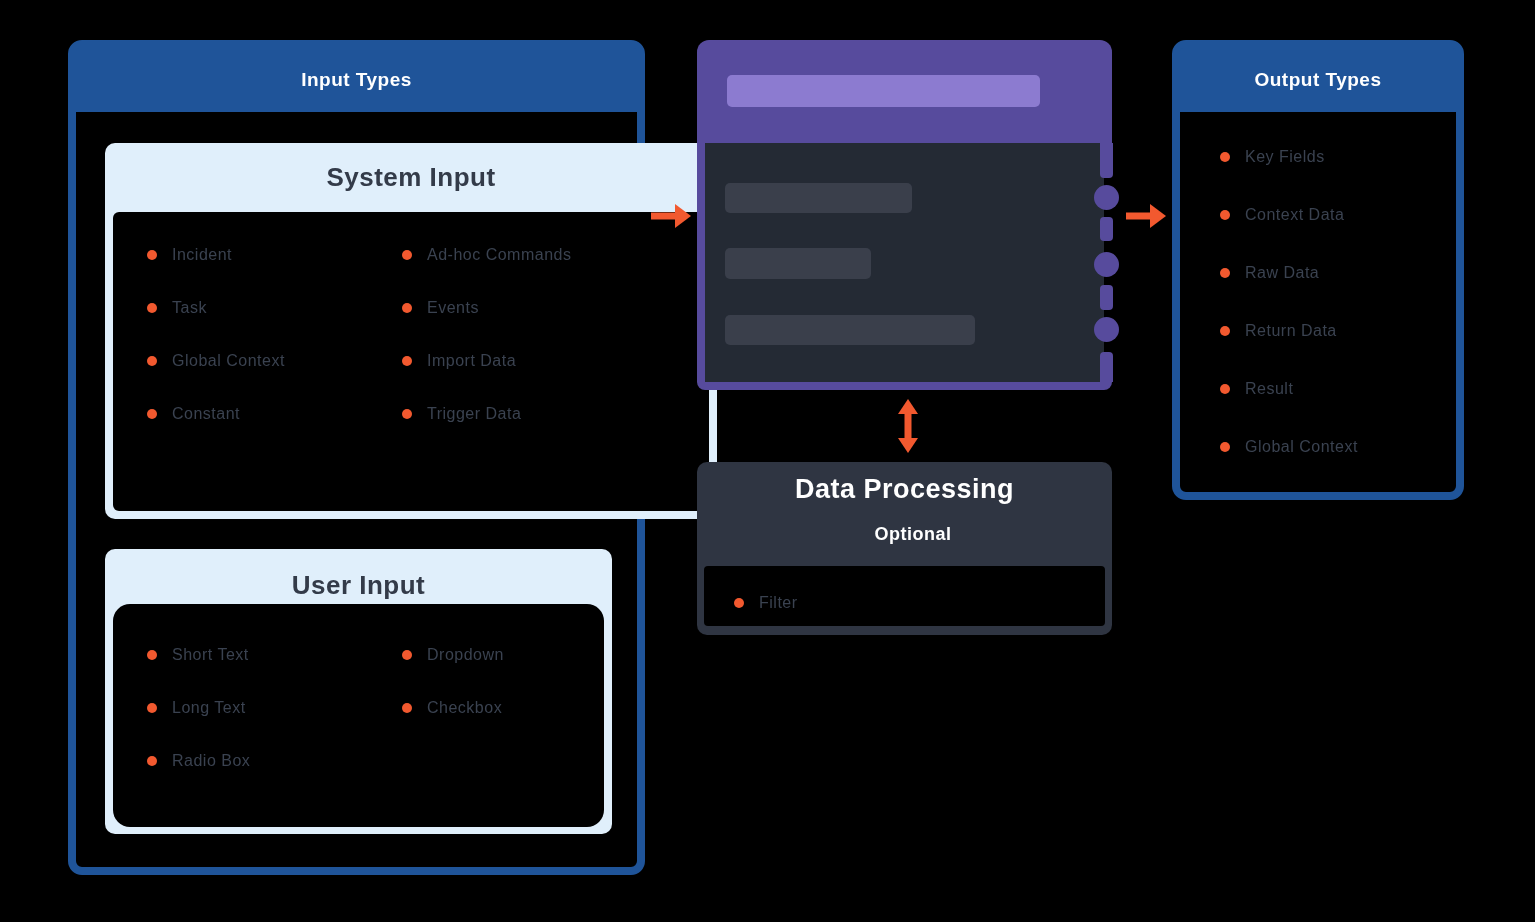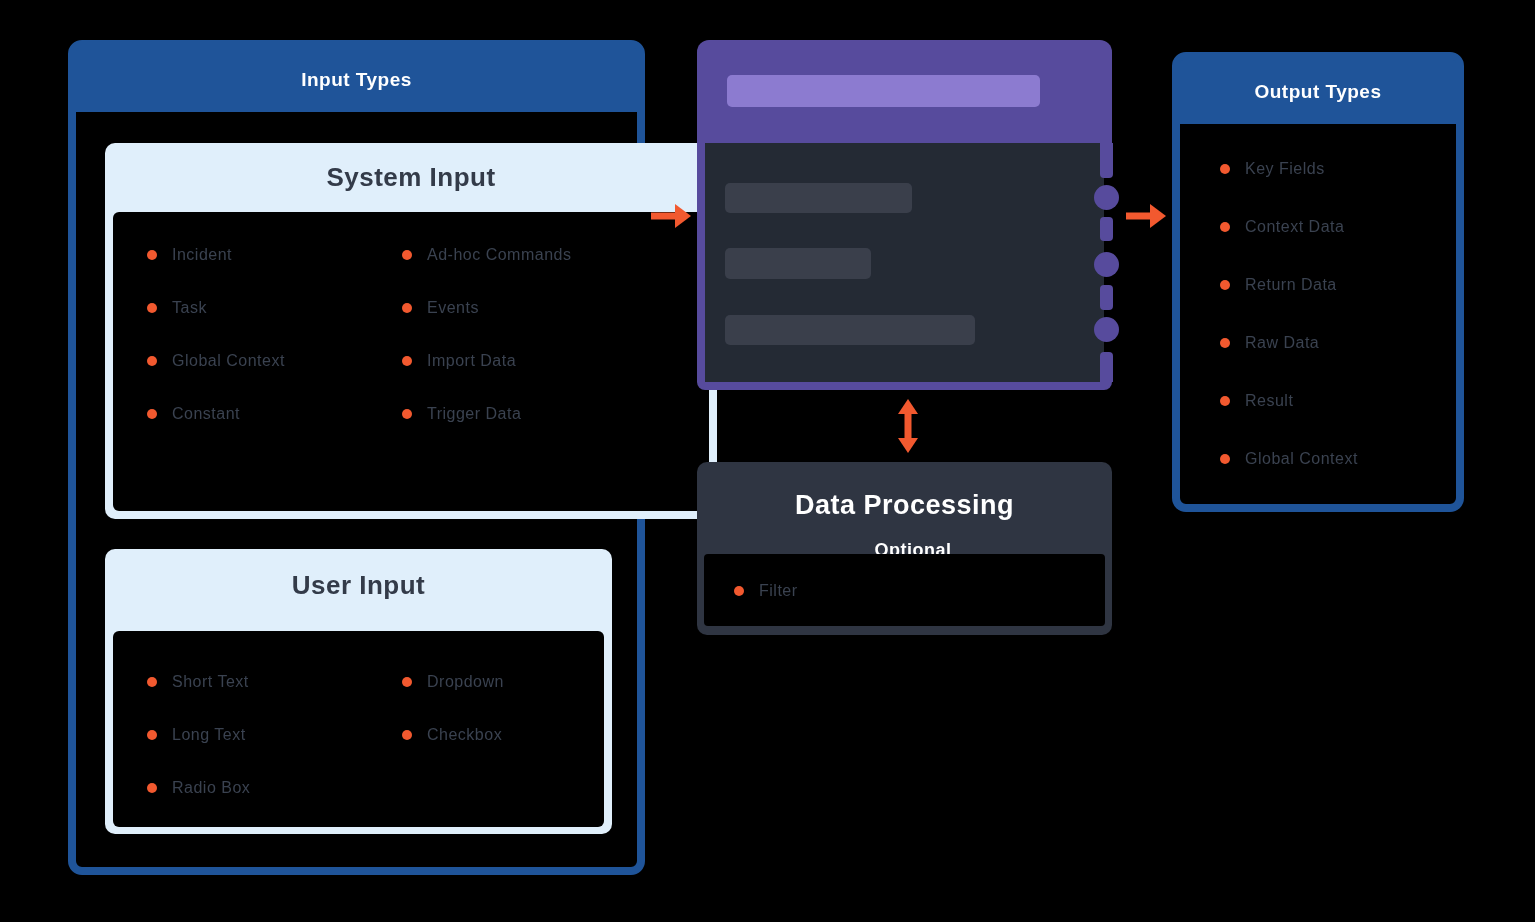--- a/index.html
+++ b/index.html
@@ -26,21 +26,21 @@
   }
   .card-body {
     position:absolute; left:8px; right:8px; bottom:8px;
     background:#000; border-radius:6px; box-sizing:border-box;text-align:center;
   }
   #system-card { left:105px; top:143px; width:612px; height:376px; }
   #system-card .card-header { height:69px; }
   #system-card .card-body { top:69px; }
   #user-card { left:105px; top:549px; width:507px; height:285px; }
   #user-card .card-header { height:73px;text-align:center; }
-  #user-card .card-body { top:82px; bottom:7px; }
+  #user-card .card-body { top:55px; bottom:7px;border-radius:17px; }
   #user-card .cols { padding-top:28px; }
   
   .cols { display:flex; padding:20px 0 0 34px; }
   .col1 { width:255px; }
   .col2 { width:182px; }
   ul.items { list-style:none; margin:0; padding:0; }
   .items li {
     display:flex; align-items:flex-start; margin-bottom:8px;
     font-size:16px; line-height:45px; letter-spacing:.5px; color:var(--text-item,#3A4250);
   }
@@ -65,31 +65,31 @@
   .rail-seg { position:absolute; left:403px; width:13px; background:var(--purple,#574B9D); border-radius:4px; }
   #seg0 { top:103px; height:35px; border-radius:0 0 4px 4px; }
   #seg1 { top:177px; height:24px; }
   #seg2 { top:245px; height:25px; }
   #seg3 { top:312px; height:30px; border-radius:4px 4px 0 0; }
   .port { position:absolute; left:397px; width:25px; height:25px; border-radius:50%; background:var(--purple,#574B9D); }
   #port1 { top:145px; } #port2 { top:212px; } #port3 { top:277px; }
   
   #dp { position:absolute; left:697px; top:462px; width:415px; height:173px;
     background:var(--slate,#2F3542); border-radius:10px; }
-  .dp-title { margin:0; padding-top:28px; text-align:center; color:var(--white,#fff);
+  .dp-title { margin:0; padding-top:12px; text-align:center; color:var(--white,#fff);
     font-size:27px; font-weight:bold; letter-spacing:.5px; line-height:30px; }
   .dp-sub { margin:16px; padding-top:4px; text-align:center; color:var(--white,#fff);
     font-size:18px; font-weight:bold; letter-spacing:.5px;padding-left:17px; }
-  .dp-body { position:absolute; left:7px; right:7px; bottom:9px; height:72px;
+  .dp-body { position:absolute; left:7px; right:7px; bottom:9px; height:60px;
     background:#000; border-radius:4px; }
   .dp-body ul.items { display:flex; align-items:center; height:72px; padding-left:30px; }
   .dp-body .items li { margin-bottom:0; }
   
   #input-panel  { left:68px;  top:40px; width:577px; height:835px; }
-  #output-panel { left:1172px; top:40px; width:292px; height:460px;margin-top:12px; }
+  #output-panel { left:1172px; top:40px; width:292px; height:460px; }
   #output-panel .output-body { padding:22px 0 0 40px; }
   #output-panel .items li { margin-bottom:13px; }
   
   .arrow { position:absolute; }
   #arrow-in  { left:651px; top:202px; }
   #arrow-out { left:1126px; top:202px; }
   #arrow-updown { left:895px; top:399px; }
   .arrow svg { display:block; }
   .arrow-fill { fill:var(--orange,#F2592F); }
 </style>
@@ -247,28 +247,28 @@
           <li>
             <span class="bullet"></span>
             <span>Key Fields</span>
           </li>
           <li>
             <span class="bullet"></span>
             <span>Context Data</span>
           </li>
           <li>
             <span class="bullet"></span>
+            <span>Raw Data</span>
+          </li>
+          <li>
+            <span class="bullet"></span>
             <span>Return Data</span>
           </li>
           <li>
             <span class="bullet"></span>
-            <span>Raw Data</span>
-          </li>
-          <li>
-            <span class="bullet"></span>
             <span>Result</span>
           </li>
           <li>
             <span class="bullet"></span>
             <span>Global Context</span>
           </li>
         </ul>
     </div>
   </div>
 

